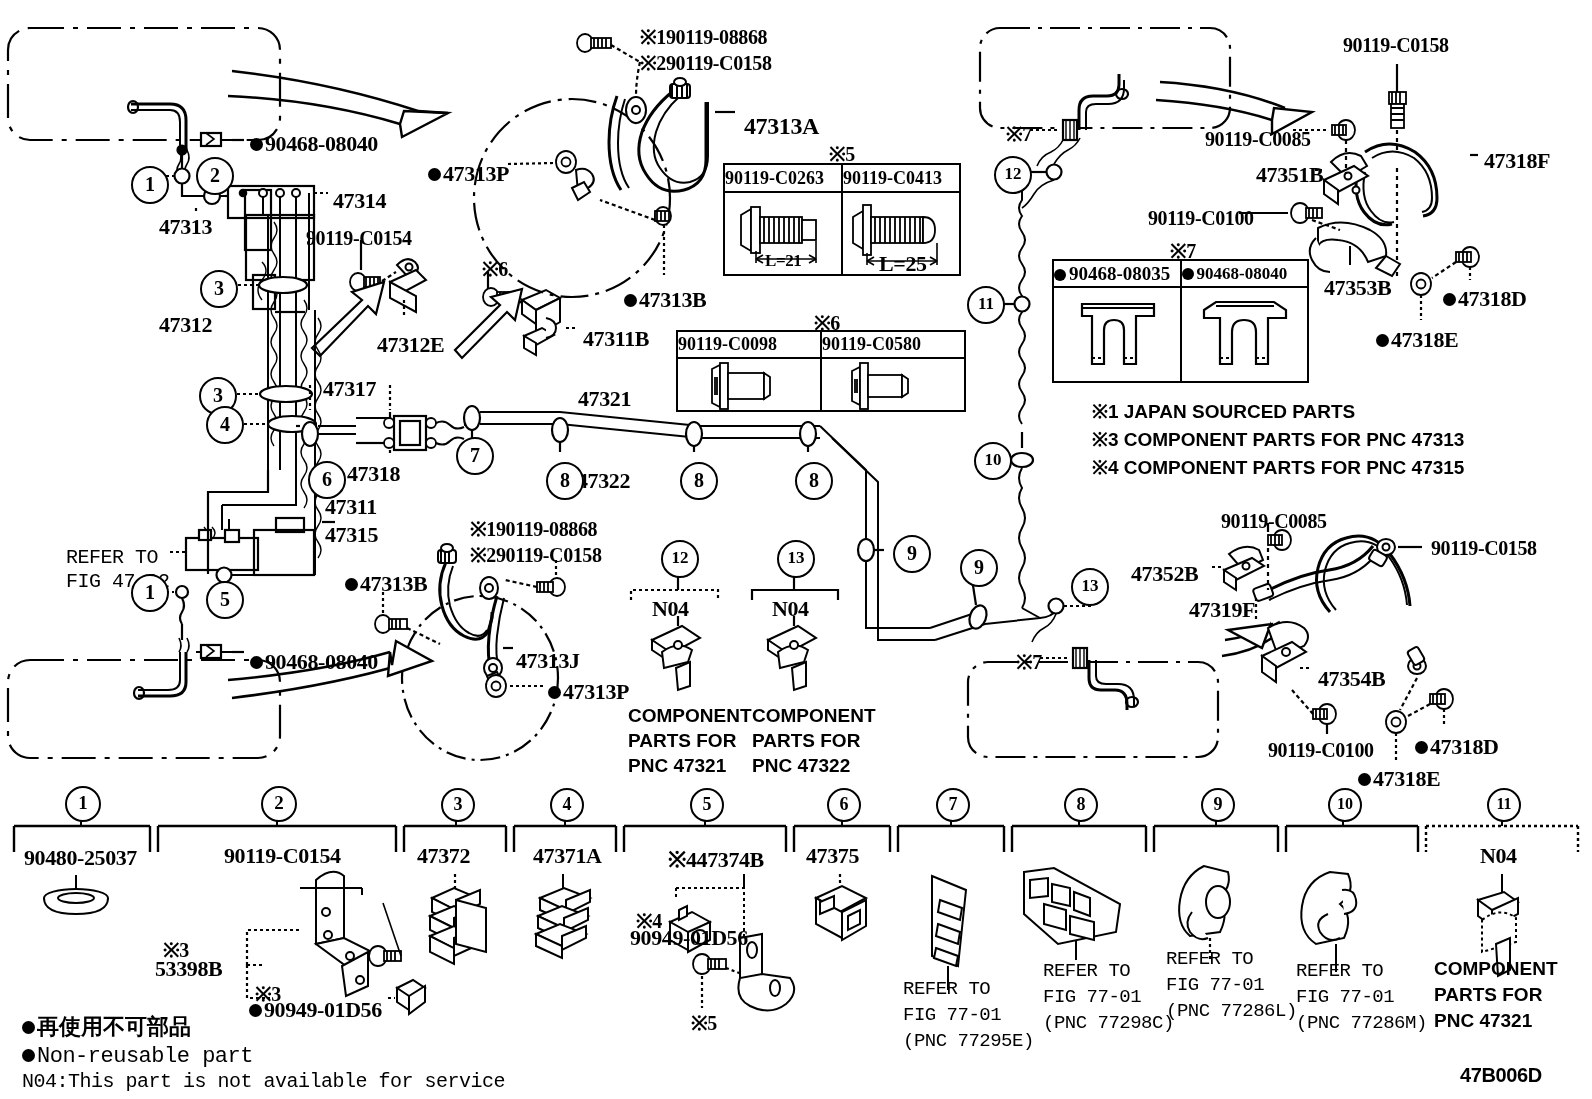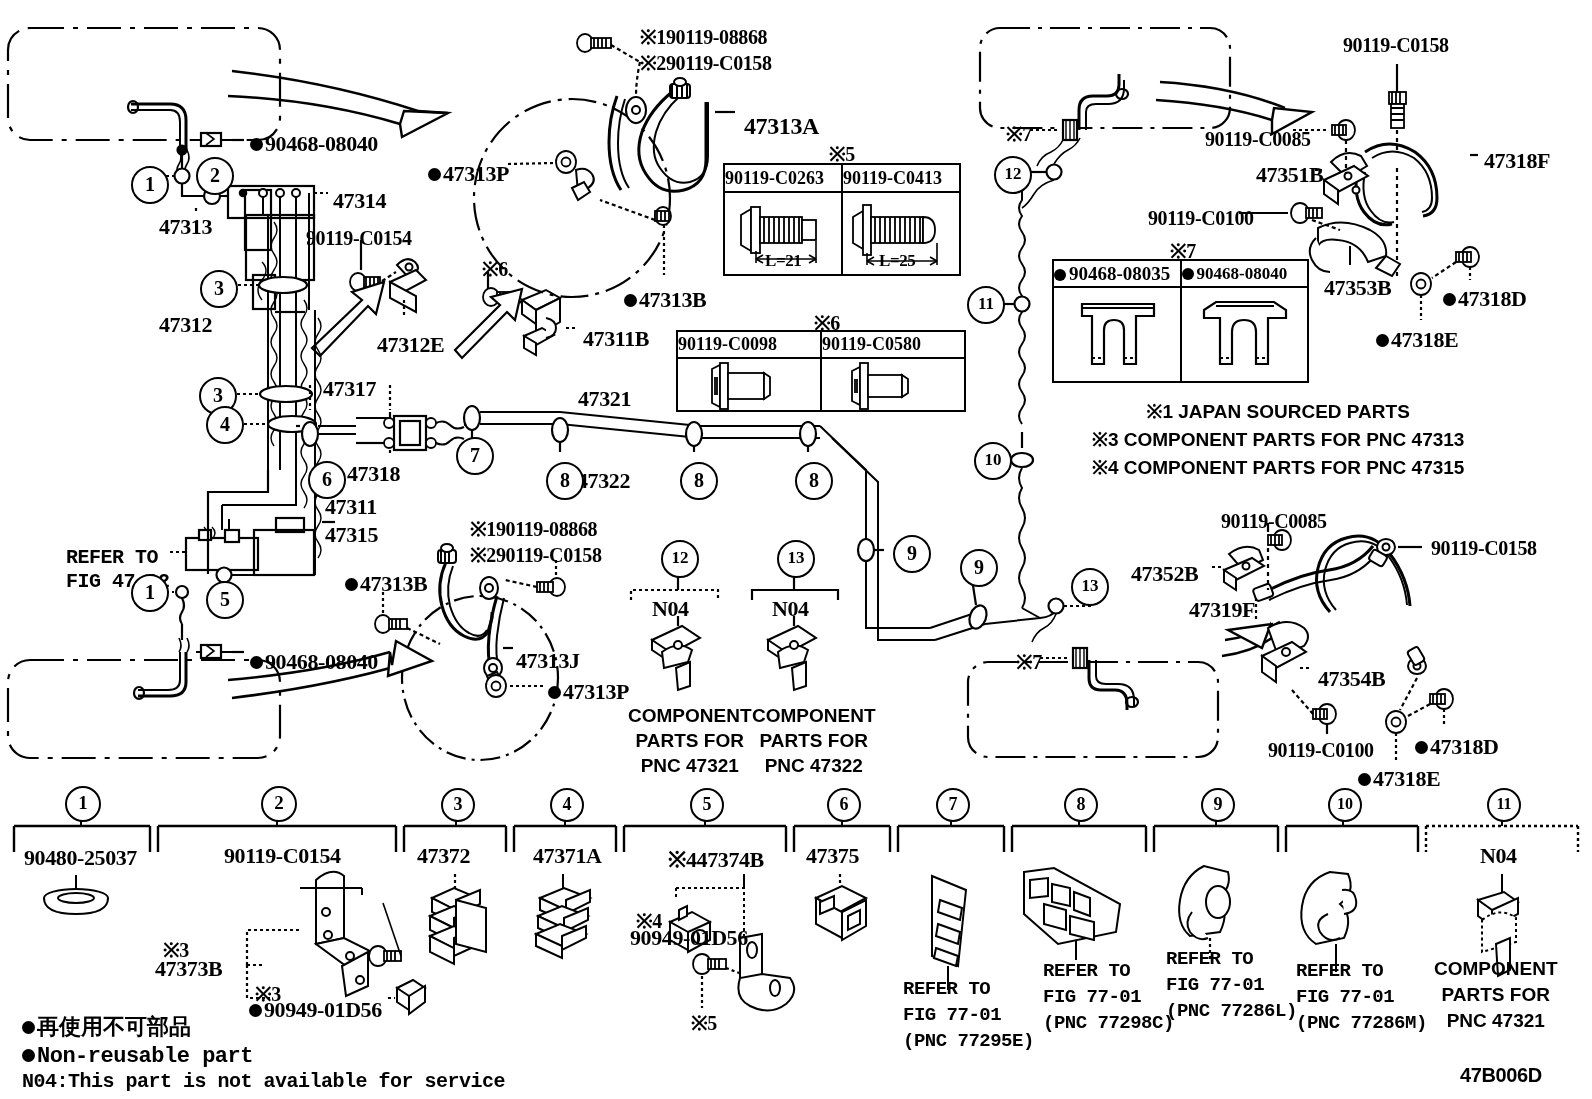--- a/index.html
+++ b/index.html
@@ -4,22 +4,22 @@
 <style>
   html,body{margin:0;padding:0;background:#fff;}
   body{width:1592px;height:1099px;position:relative;overflow:hidden;
        font-family:"Liberation Serif",serif;color:#000;}
   #stage{position:absolute;left:0;top:0;width:1592px;height:1099px;}
   .lbl{position:absolute;white-space:nowrap;font-family:"Liberation Serif",serif;
        font-weight:bold;letter-spacing:-0.4px;}
   .lbl-24{font-size:24px;}
   .lbl-22{font-size:22px;}
   .lbl-20{font-size:20px;}
-  .mono{font-family:"Liberation Mono",monospace;font-weight:bold;letter-spacing:-0.5px;}
-  .sans{font-family:"Liberation Sans",sans-serif;font-weight:bold;letter-spacing:0px;text-align:center;}
+  .mono{font-family:"Liberation Mono",monospace;font-weight:normal;letter-spacing:-0.5px;}
+  .sans{font-family:"Liberation Sans",sans-serif;font-weight:bold;letter-spacing:0px;}
   .dot{display:inline-block;width:13px;height:13px;border-radius:50%;background:#000;
        vertical-align:0px;margin-right:2px;}
   .dotsm{display:inline-block;width:12px;height:12px;border-radius:50%;background:#000;
        vertical-align:-1px;margin-right:3px;}
   .circ{position:absolute;border:2.3px solid #000;border-radius:50%;background:#fff;
         text-align:center;font-family:"Liberation Serif",serif;font-weight:bold;}
   .c34{width:34px;height:34px;line-height:32px;font-size:20px;}
   .c30{width:30px;height:30px;line-height:28px;font-size:18px;}
   .c32{width:32px;height:32px;line-height:30px;font-size:19px;}
   svg{position:absolute;left:0;top:0;}
@@ -753,21 +753,21 @@
             <rect x="28" y="24" width="52" height="26"></rect>
             <path d="M32 24 L32 50 M37 24 L37 50 M42 24 L42 50 M47 24 L47 50 M52 24 L52 50 M57 24 L57 50 M62 24 L62 50 M67 24 L67 50 M72 24 L72 50 M77 24 L77 50"></path>
             <path d="M80 24 q12 0 12 13 q0 13 -12 13 Z"></path>
           </g>
           <g stroke="#000" stroke-width="1.6" fill="none">
             <path d="M24 60 L24 72 M94 50 L94 72"></path>
             <path d="M24 68 L94 68"></path>
             <path d="M24 68 L31 64 M24 68 L31 72 M94 68 L87 64 M94 68 L87 72" fill="#000"></path>
           </g>
         </svg>
-        <div class="lbl" style="left:36px;top:58px;font-size:17px;position:absolute">L=25</div>
+        <div class="lbl" style="left:36px;top:58px;font-size:22px;position:absolute">L=25</div>
       </div>
     </div>
   </div>
 </div>
 
 <div class="lbl lbl-20" style="left:814px;top:309px"><span>※6</span></div>
 <div class="tbl" style="left:676px;top:330px;width:290px;height:82px;border:2.5px solid #000;box-sizing:border-box">
   <div style="display:flex;height:100%">
     <div style="flex:1;border-right:2.5px solid #000;display:flex;flex-direction:column">
       <div class="hdr" style="font-size:18px;border-bottom:2.5px solid #000;height:25px;line-height:25px">90119-C0098</div>
@@ -867,21 +867,21 @@
 
   <div class="lbl lbl-22" style="left:24px;top:845px">90480-25037</div>
   <div class="lbl lbl-22" style="left:224px;top:843px">90119-C0154</div>
   <div class="lbl lbl-22" style="left:417px;top:843px">47372</div>
   <div class="lbl lbl-22" style="left:533px;top:843px">47371A</div>
   <div class="lbl lbl-22" style="left:668px;top:843px">※447374B</div>
   <div class="lbl lbl-22" style="left:806px;top:843px">47375</div>
   <div class="lbl lbl-22" style="left:1480px;top:843px">N04</div>
 
   <div class="lbl lbl-20" style="left:163px;top:936px">※3</div>
-  <div class="lbl lbl-22" style="left:155px;top:956px">47373B</div>
+  <div class="lbl lbl-22" style="left:155px;top:956px">53398B</div>
   <div class="lbl lbl-20" style="left:255px;top:980px">※3</div>
   <div class="lbl lbl-22" style="left:249px;top:997px"><span class="dot"></span><span>90949-01D56</span></div>
 
   <div class="lbl lbl-20" style="left:636px;top:907px">※4</div>
   <div class="lbl lbl-22" style="left:630px;top:925px">90949-01D56</div>
   <div class="lbl lbl-20" style="left:691px;top:1009px">※5</div>
 
   <div class="mono" style="position:absolute;left:903px;top:976px;font-size:19px;line-height:26px">
     <div>REFER TO</div>
     <div>FIG 77-01</div>

